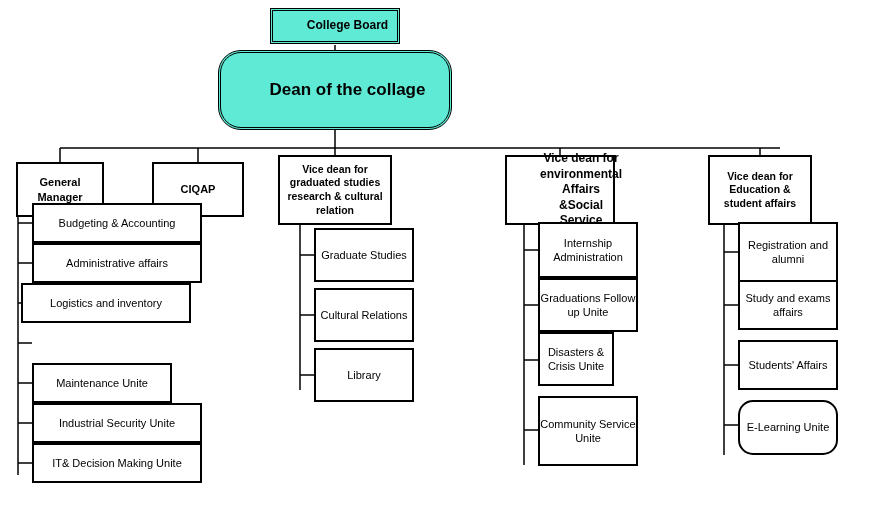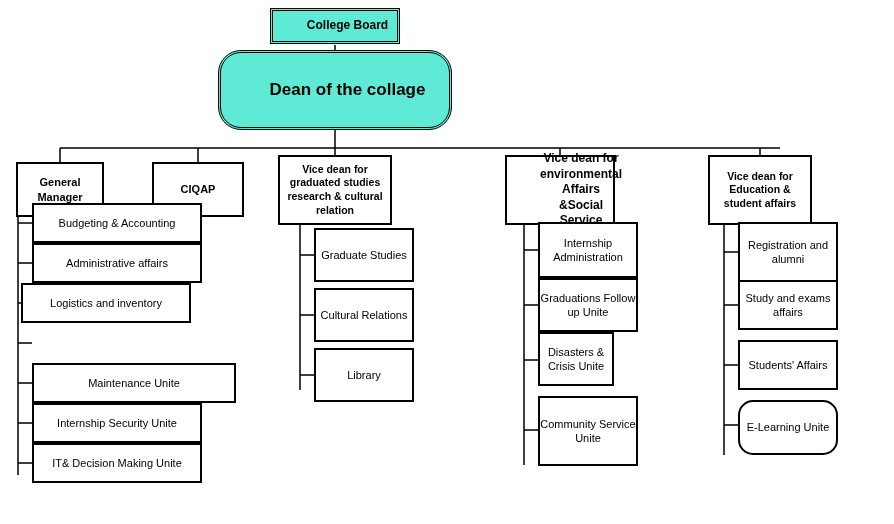--- a/index.html
+++ b/index.html
@@ -141,25 +141,25 @@
 
   <div class="box" style="left:32px; top:203px; width:170px; height:40px;">
     <span>Budgeting &amp; Accounting</span>
   </div>
   <div class="box" style="left:32px; top:243px; width:170px; height:40px;">
     <span>Administrative affairs</span>
   </div>
   <div class="box" style="left:21px; top:283px; width:170px; height:40px;">
     <span>Logistics and inventory</span>
   </div>
-  <div class="box" style="left:32px; top:363px; width:204px; height:40px;">
+  <div class="box" style="left:32px; top:363px; width:140px; height:40px;">
     <span>Maintenance Unite</span>
   </div>
   <div class="box" style="left:32px; top:403px; width:170px; height:40px;">
-    <span>Internship Security Unite</span>
+    <span>Industrial Security Unite</span>
   </div>
   <div class="box" style="left:32px; top:443px; width:170px; height:40px;">
     <span>IT&amp; Decision Making Unite</span>
   </div>
 
   <div class="box" style="left:314px; top:228px; width:100px; height:54px;">
     <span>Graduate Studies</span>
   </div>
   <div class="box" style="left:314px; top:288px; width:100px; height:54px;">
     <span>Cultural Relations</span>

